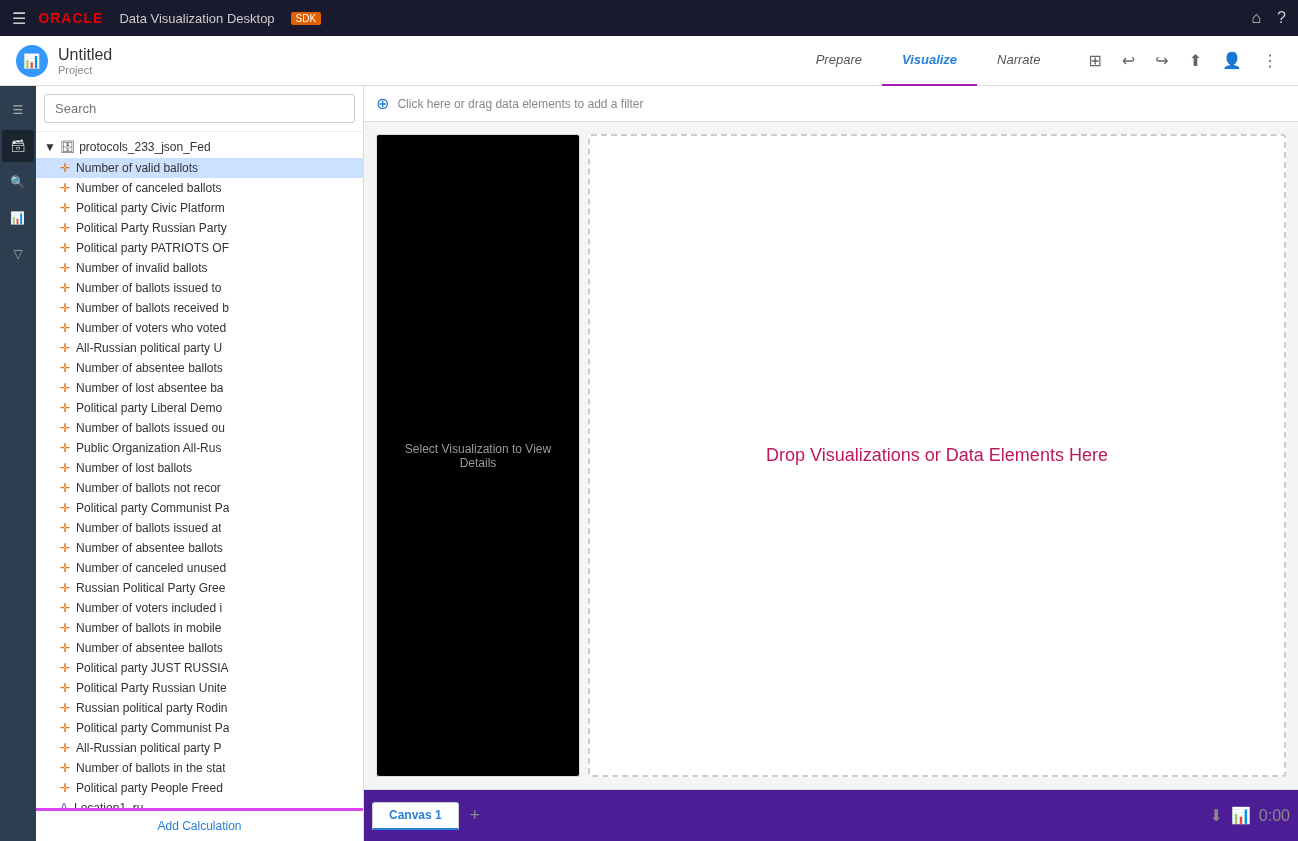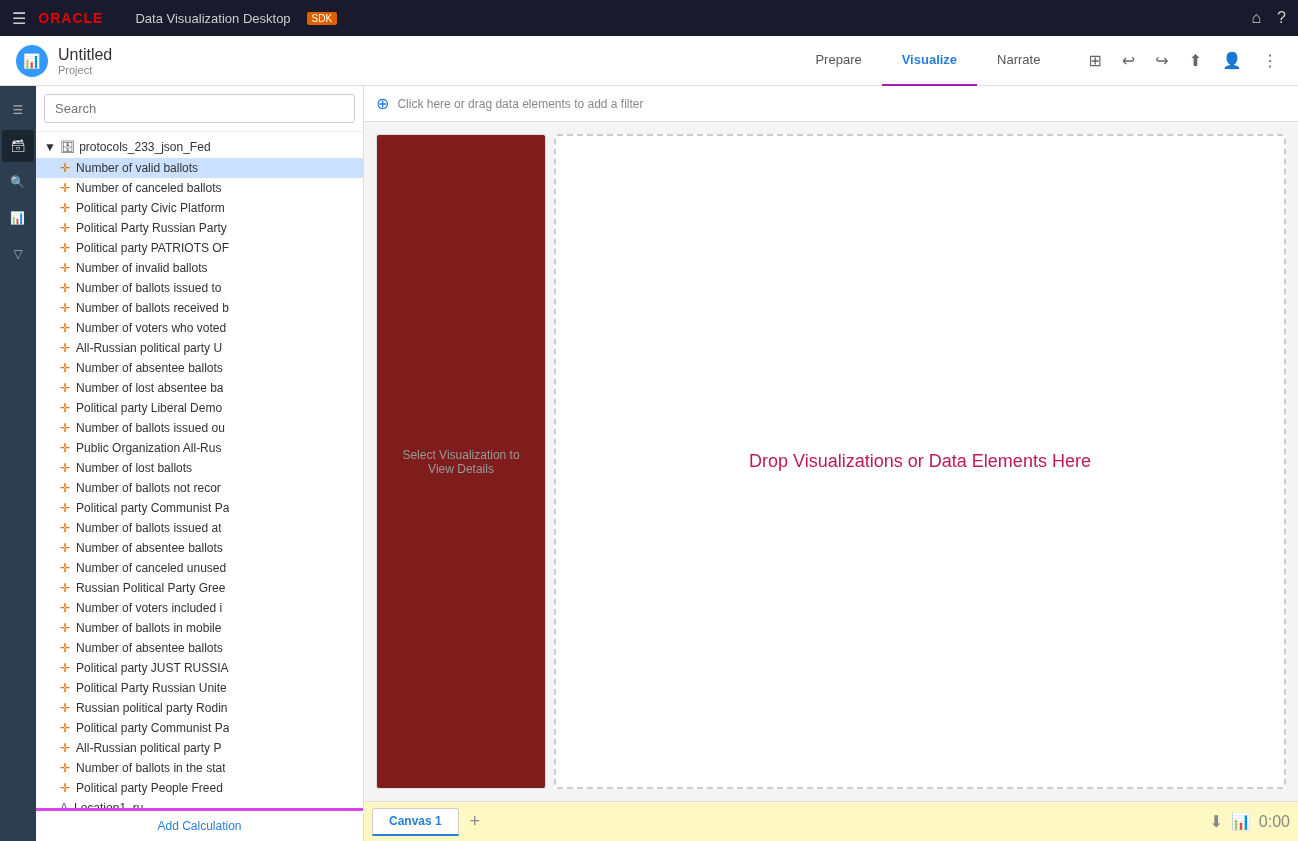--- a/index.html
+++ b/index.html
@@ -10,21 +10,21 @@
       height: 36px;
       background: #1a1a2e;
       display: flex;
       align-items: center;
       padding: 0 12px;
       gap: 12px;
       flex-shrink: 0;
     }
     .hamburger-icon { color: #ccc; font-size: 16px; cursor: pointer; }
     .oracle-logo { color: #e60000; font-weight: bold; font-size: 14px; letter-spacing: 1px; }
-    .app-title { color: #ccc; font-size: 13px; margin-left: 20px; }
+    .app-title { color: #ccc; font-size: 13px; margin-left: 4px; }
     .sdk-badge { background: #e06000; color: white; font-size: 10px; padding: 1px 5px; border-radius: 2px; margin-left: 4px; }
     .top-bar-right { margin-left: auto; display: flex; gap: 16px; align-items: center; }
     .top-bar-icon { color: #ccc; font-size: 16px; cursor: pointer; }
 
     
     .second-bar {
       height: 50px;
       background: #ffffff;
       border-bottom: 1px solid #ddd;
       display: flex;
@@ -46,20 +46,21 @@
     .nav-tabs { display: flex; gap: 0; margin-left: auto; align-items: center; }
     .nav-tab {
       padding: 0 20px;
       height: 52px;
       display: flex;
       align-items: center;
       font-size: 13px;
       color: #555;
       cursor: pointer;
       border-bottom: 3px solid transparent;
+      font-style: italic;
     }
     .nav-tab.active { color: #2980d9; border-bottom: 3px solid #a21caf; font-weight: bold; }
     .second-bar-right { display: flex; gap: 12px; align-items: center; margin-left: 24px; }
     .icon-btn { background: none; border: none; cursor: pointer; color: #666; font-size: 16px; padding: 4px; }
 
     
     .main-content {
       display: flex;
       flex: 1;
       overflow: hidden;
@@ -168,22 +169,22 @@
     .filter-plus { color: #2980d9; font-size: 16px; }
     .filter-text { color: #888; font-size: 12px; }
     .canvas-content {
       flex: 1;
       padding: 12px;
       display: flex;
       gap: 8px;
       overflow: hidden;
     }
     .vis-panel-left {
-      width: 170px;
-      background: #7f1d1d;
+      width: 204px;
+      background: #000000;
       border: 1px solid #ddd;
       border-radius: 3px;
       display: flex;
       flex-direction: column;
       align-items: center;
       justify-content: center;
       flex-shrink: 0;
     }
     .vis-placeholder-text { color: #999; font-size: 12px; text-align: center; padding: 16px; }
     .vis-panel-right {
@@ -192,22 +193,22 @@
       border: 2px dashed #ccc;
       border-radius: 3px;
       display: flex;
       align-items: center;
       justify-content: center;
     }
     .drop-text { color: #be185d; font-size: 18px; }
 
     
     .bottom-bar {
-      height: 40px;
-      background: #fef9c3;
+      height: 52px;
+      background: #4c1d95;
       border-top: 1px solid #ddd;
       display: flex;
       align-items: center;
       padding: 0 8px;
       gap: 4px;
       flex-shrink: 0;
     }
     .canvas-tab {
       padding: 0 16px;
       height: 28px;

